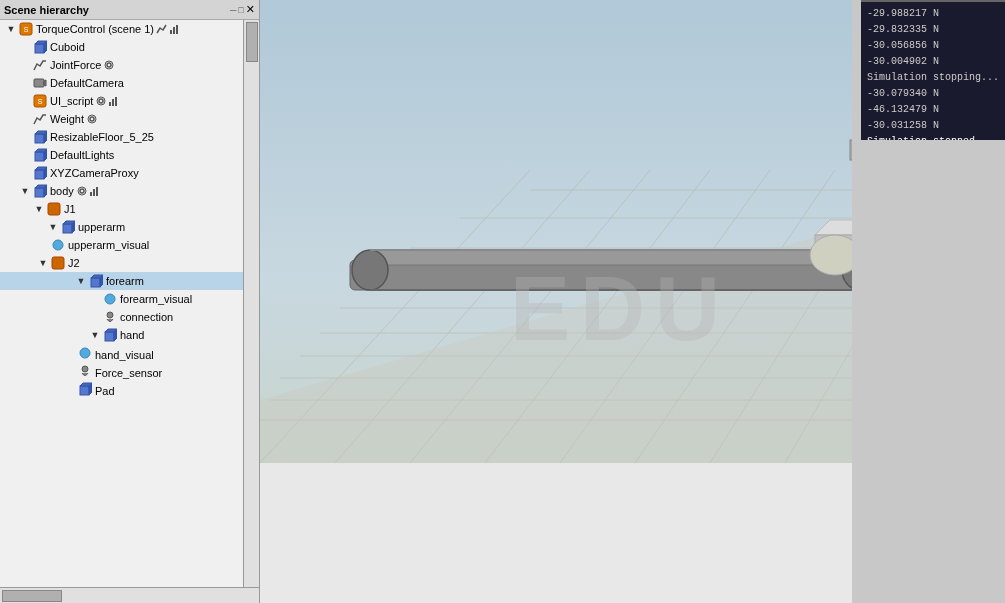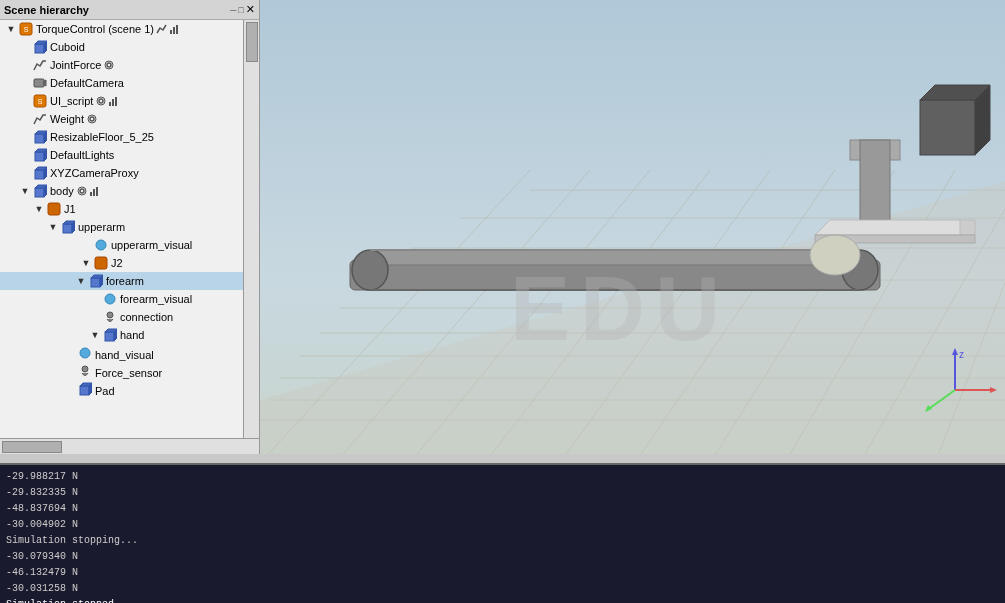--- a/index.html
+++ b/index.html
@@ -1,33 +1,33 @@
 <!DOCTYPE html>
 <html><head>
   <meta charset="utf-8">
   <style>
     * { margin: 0; padding: 0; box-sizing: border-box; }
     body { width: 1005px; height: 603px; overflow: hidden; font-family: 'Segoe UI', Tahoma, Geneva, Verdana, sans-serif; font-size: 11px; background: #c8c8c8; }
 
     
-    .main-container { display: flex; flex-direction: column; width: 1005px; height: 603px; gap: 9px; }
+    .main-container { display: flex; width: 1005px; height: 603px; gap: 9px; }
     .top-section { display: flex; flex: 1; overflow: hidden; }
     .sidebar { width: 260px; background: #f0f0f0; border-right: 1px solid #999; display: flex; flex-direction: column; }
     .tree-item { display: flex; align-items: center; padding: 1px 0; cursor: pointer; white-space: nowrap; }
     .expand-icon { width: 14px; height: 14px; display: inline-flex; align-items: center; justify-content: center; font-size: 9px; color: #333; flex-shrink: 0; }
     .tree-icon { width: 16px; height: 16px; display: inline-flex; align-items: center; justify-content: center; flex-shrink: 0; margin-right: 2px; }
     .tree-label { font-size: 11px; color: #000; }
     .tree-action-icons { display: flex; margin-left: 2px; gap: 1px; }
 
     
     .indent-0 { padding-left: 4px; }
     .indent-1 { padding-left: 18px; }
     .indent-2 { padding-left: 32px; }
     .indent-3 { padding-left: 46px; }
-    .indent-4 { padding-left: 79px; }
+    .indent-4 { padding-left: 36px; }
     .indent-5 { padding-left: 74px; }
     .indent-6 { padding-left: 88px; }
     .indent-7 { padding-left: 63px; align-items: flex-end; }
 
     
     .viewport { flex: 1; position: relative; overflow: hidden; background: #e8e8e8; }
 
     
     .console { height: 140px; background: #1a1a2e; border-top: 2px solid #666; overflow-y: auto; padding: 4px 6px; }
     .console-line { font-family: 'Courier New', monospace; font-size: 10px; color: #cccccc; line-height: 16px; }
@@ -457,21 +457,21 @@
 
         <text x="250" y="340" font-size="90" font-weight="bold" fill="rgba(180,180,180,0.35)" letter-spacing="10">EDU</text>
 
       </svg>
     </div>
   </div>
 
   <div class="console">
     <div class="console-line">-29.988217 N</div>
     <div class="console-line">-29.832335 N</div>
-    <div class="console-line">-48.837694 N</div>
+    <div class="console-line">-30.056856 N</div>
     <div class="console-line">-30.004902 N</div>
     <div class="console-line">Simulation stopping...</div>
     <div class="console-line">-30.079340 N</div>
     <div class="console-line">-46.132479 N</div>
     <div class="console-line">-30.031258 N</div>
     <div class="console-line highlight">Simulation stopped.</div>
 
   </div>
 </div>
 

